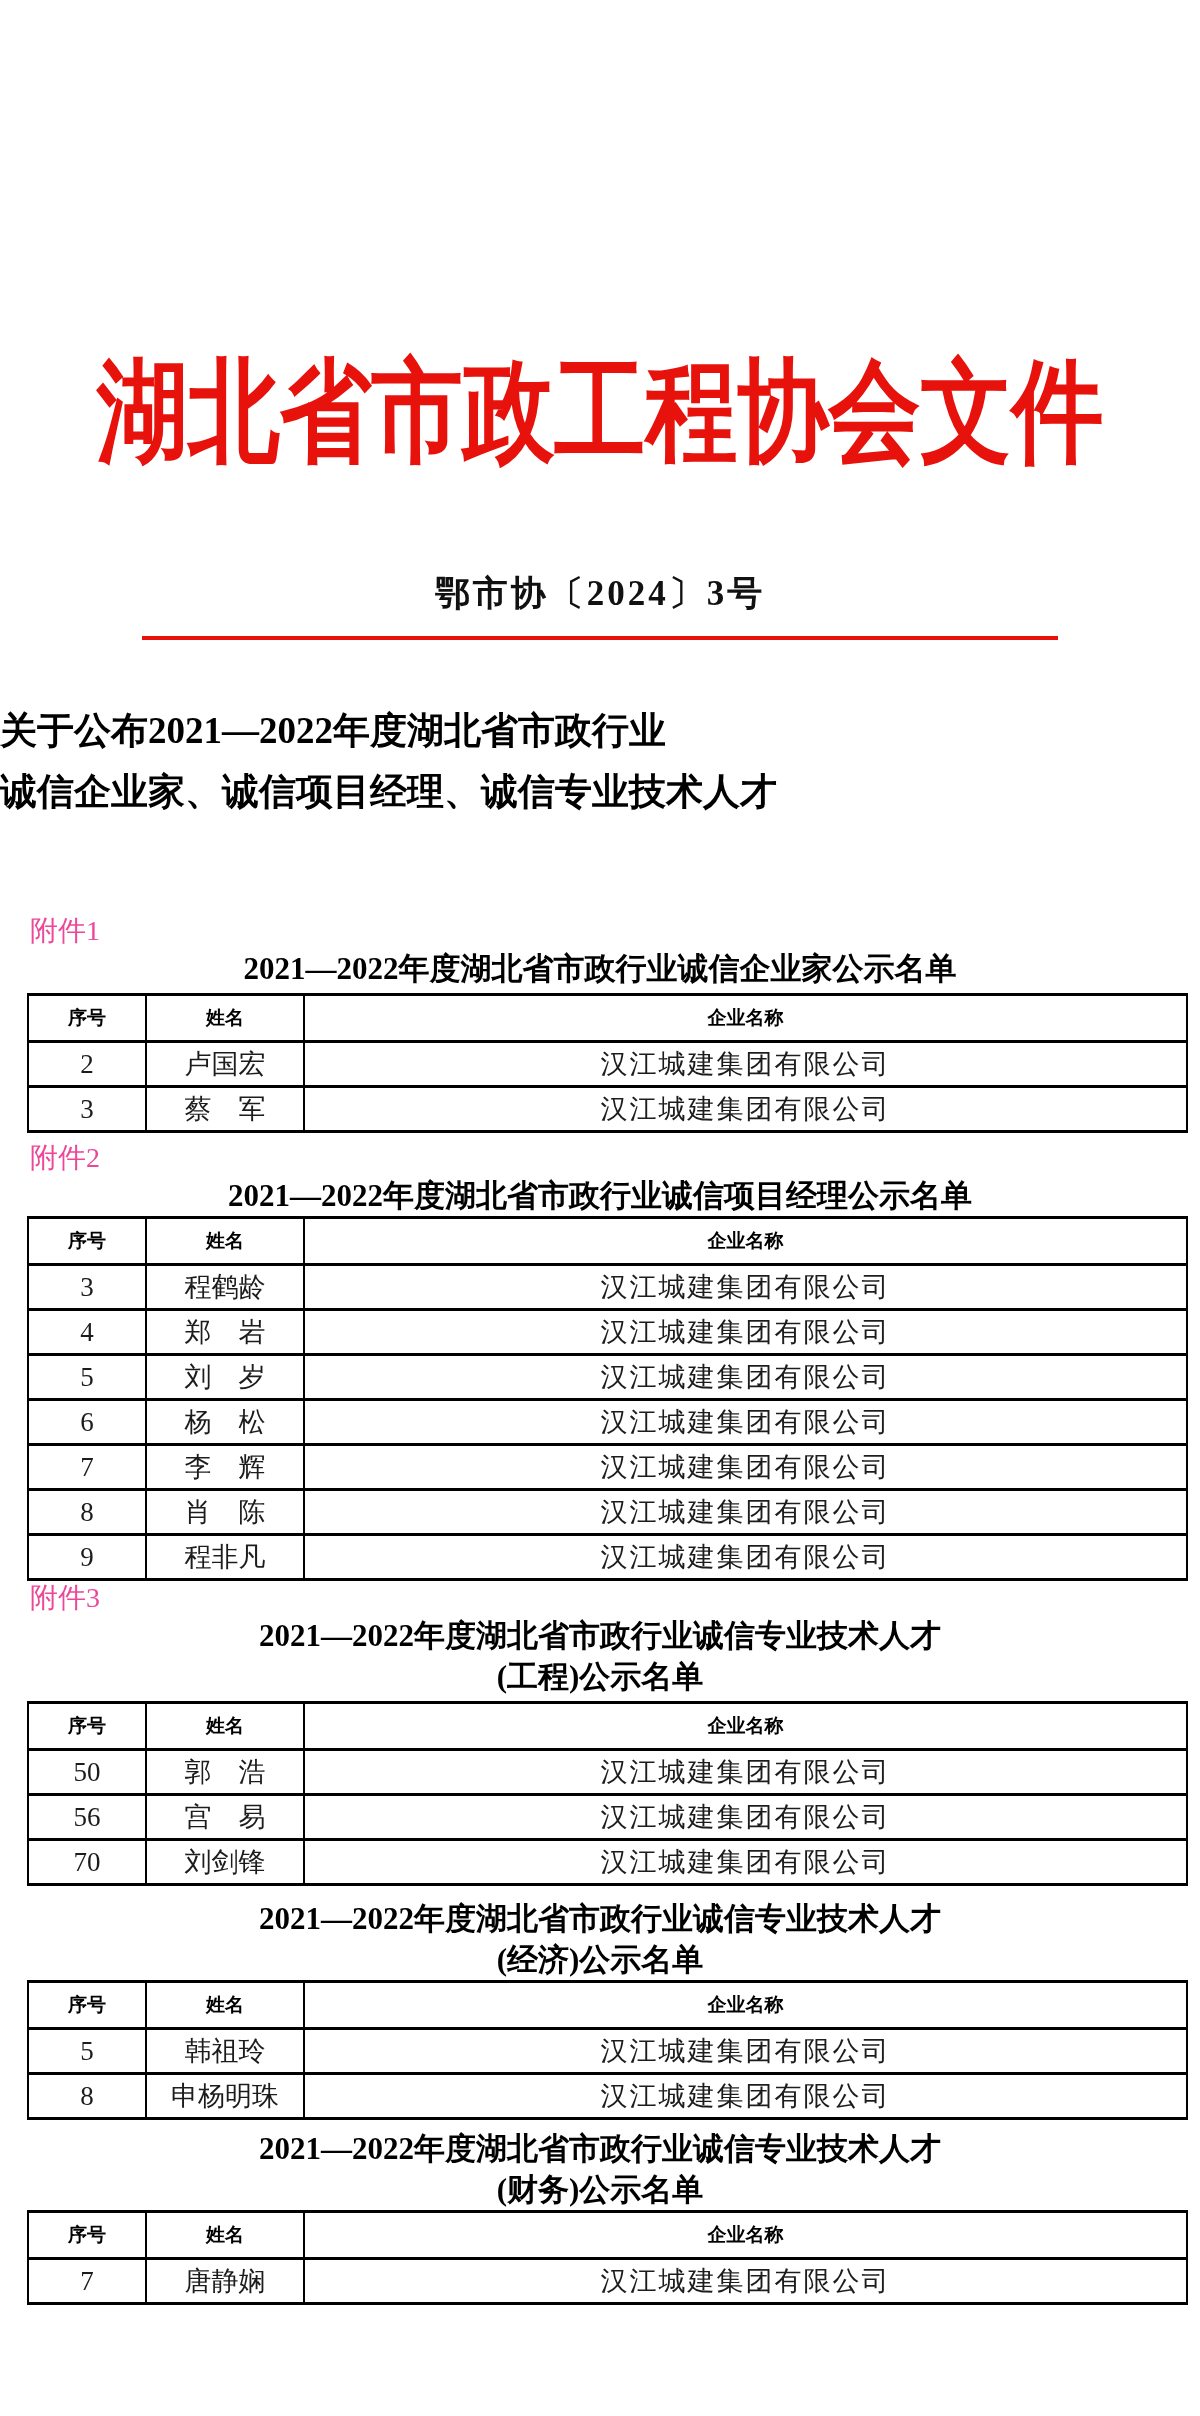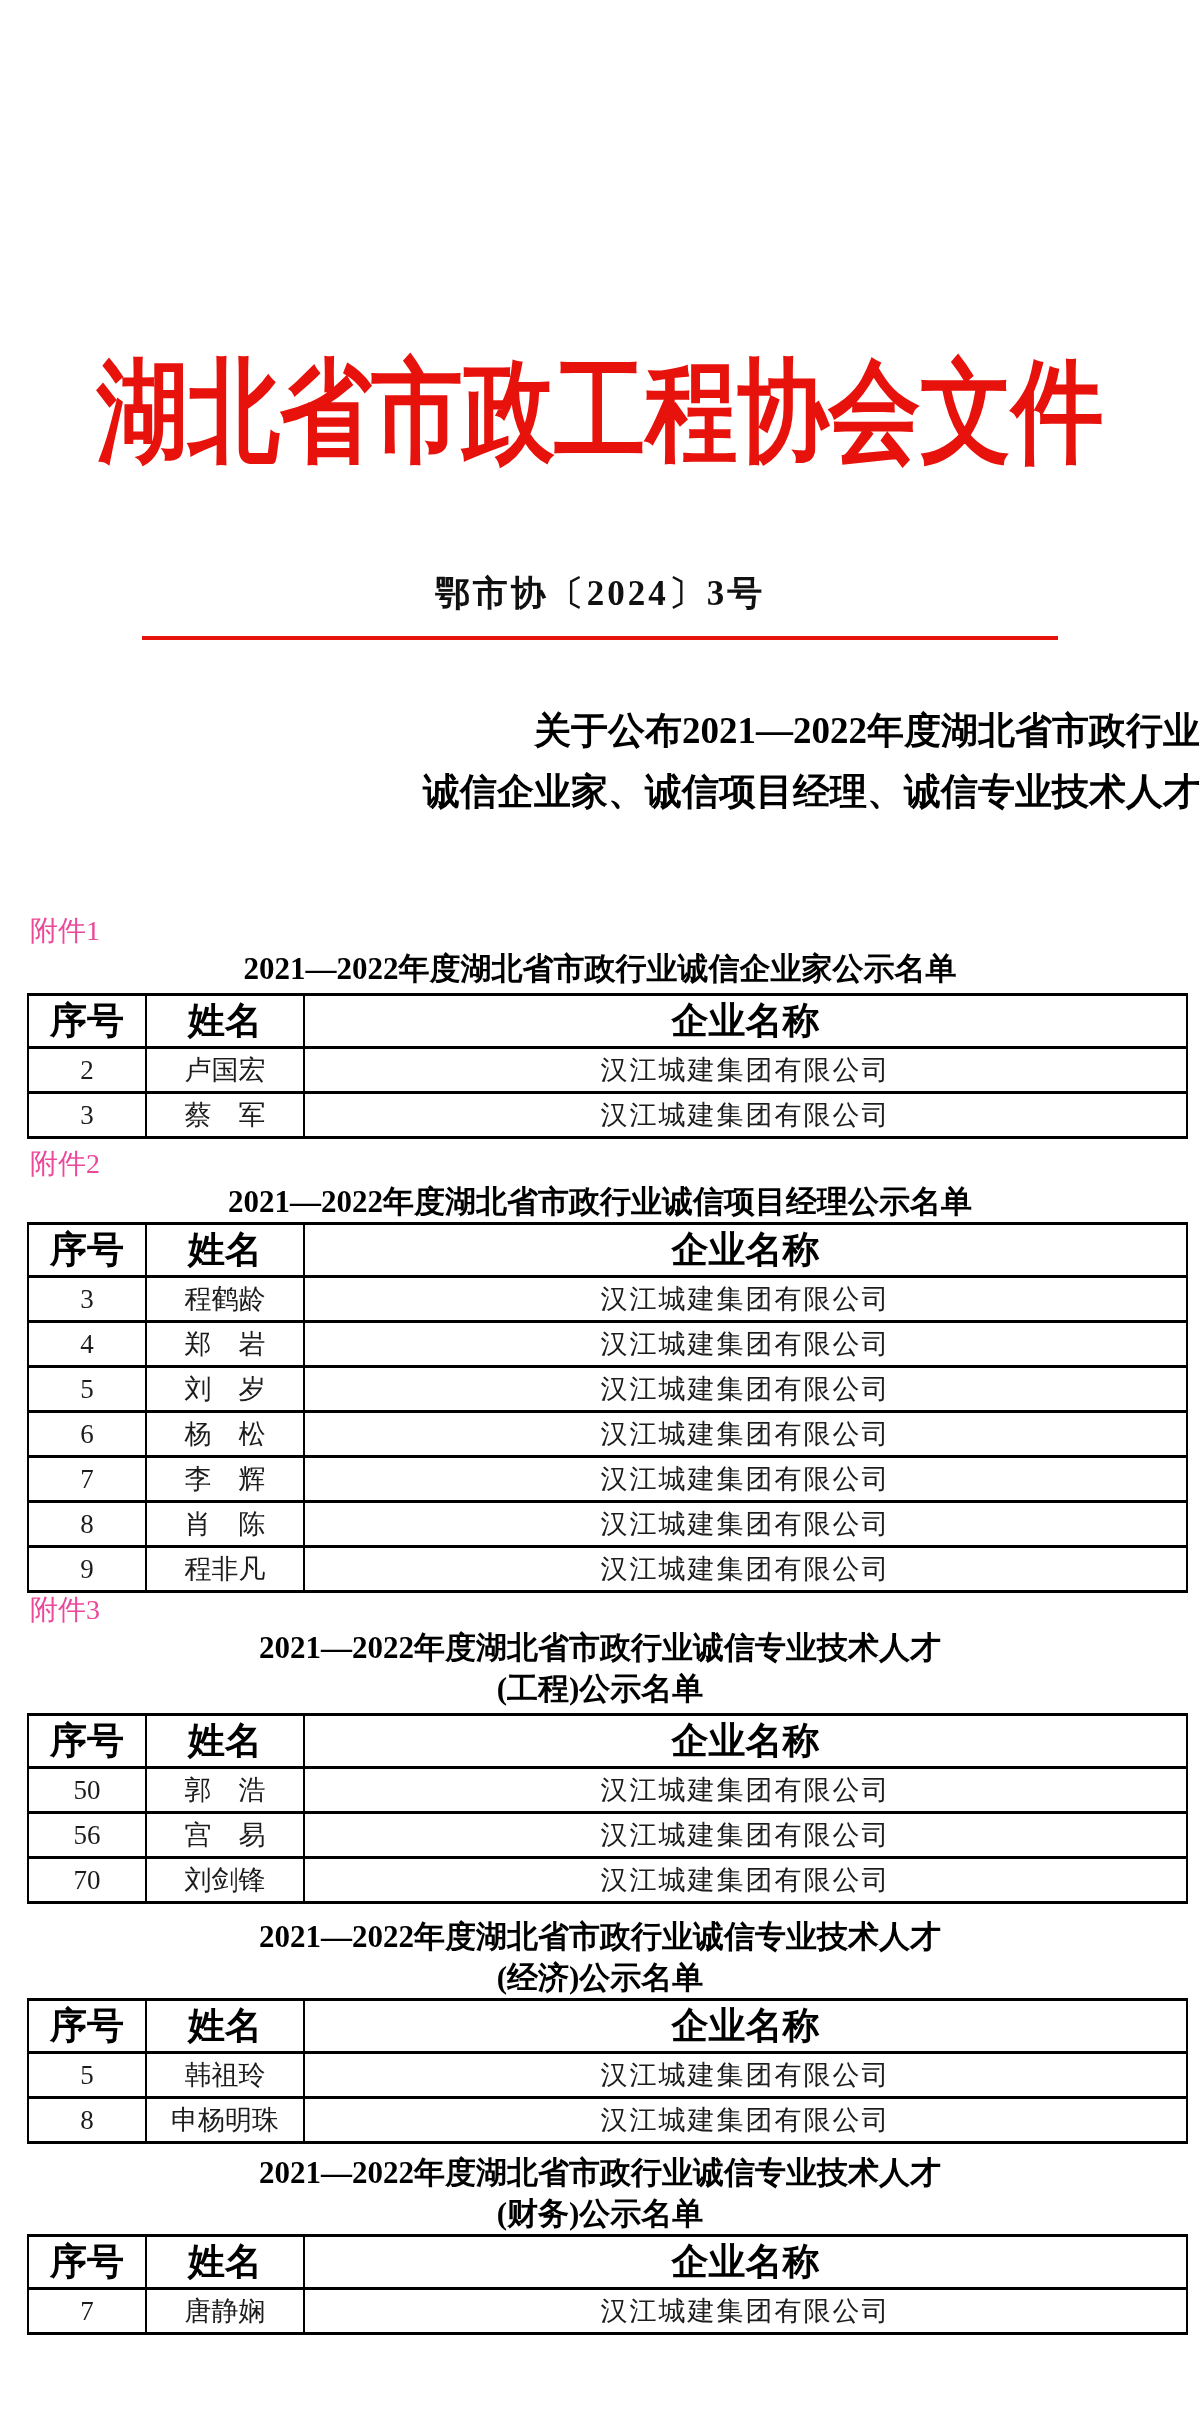--- a/index.html
+++ b/index.html
@@ -44,21 +44,21 @@
     color: #111111;
   }
   .red-rule {
     width: 916px;
     height: 4px;
     background: #e8120c;
     margin: 22px auto 0 auto;
   }
   .main-title {
     margin-top: 60px;
-    text-align: right;
+    text-align: left;
     font-weight: bold;
     font-size: 37px;
     line-height: 61px;
     color: #000000;
   }
   .attach-label {
     margin-left: 30px;
     font-size: 28px;
     line-height: 34px;
     color: #ec4899;
@@ -89,21 +89,21 @@
     border: 2px solid #000000;
     border-top-width: 3px;
     border-bottom-width: 3px;
     text-align: center;
     vertical-align: middle;
     padding: 0;
     overflow: hidden;
   }
   table.roster th {
     height: 44px;
-    font-size: 37px;
+    font-size: 19px;
     font-weight: bold;
     color: #000000;
   }
   table.roster td {
     height: 42px;
     font-size: 27px;
     color: #1c1c1c;
   }
   td.company-cell { letter-spacing: 2px; margin-left: 20px; }
 </style>

